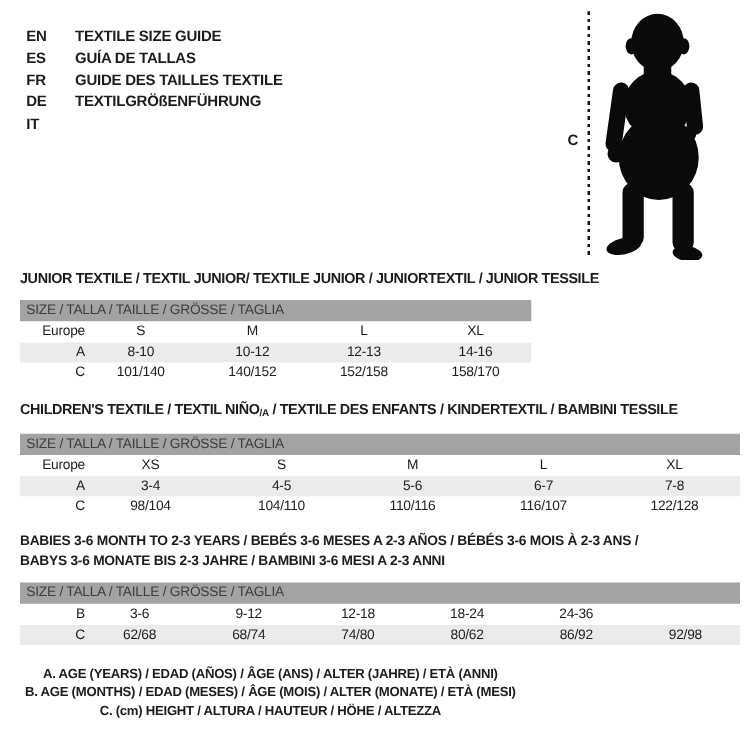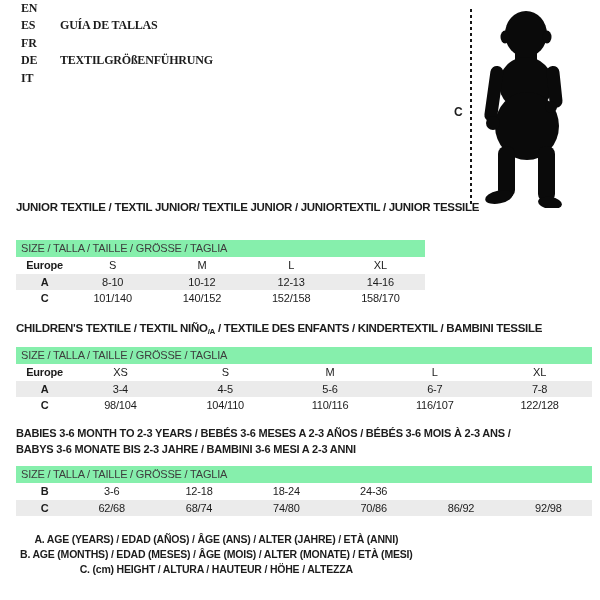--- a/index.html
+++ b/index.html
@@ -21,50 +21,52 @@
   .c-label{position:absolute;left:454px;top:105px;font-size:12px;font-weight:bold;}
   .silhouette{position:absolute;left:481px;top:8px;}
   
   .tbl-title{
     position:absolute;left:16px;font-size:11.5px;font-weight:bold;
     letter-spacing:-0.3px;white-space:nowrap;
   }
   .tbl-title .sub{font-size:8px;vertical-align:-2px;}
   .sizetable{position:absolute;left:16px;}
   .size-bar{
-    height:17px;line-height:17px;background:#86efac;color:#3d3d3d;
+    height:17px;line-height:17px;background:#a3a3a3;color:#3d3d3d;
     font-size:11px;padding-left:5px;letter-spacing:-0.2px;box-sizing:border-box;
   }
   .trow{display:grid;height:16.5px;line-height:16.5px;font-size:11px;letter-spacing:-0.2px;}
   .trow.alt{background:#ebebeb;}
   .cols4{grid-template-columns:52px repeat(4,1fr);}
   .cols5{grid-template-columns:52px repeat(5,1fr);}
   .cols6{grid-template-columns:52px repeat(6,1fr);}
   .cell{text-align:center;overflow:hidden;}
-  .cell.label{text-align:center;padding-left:5px;font-weight:bold;}
+  .cell.label{text-align:right;padding-left:5px;}
   .w1{width:409px;}
   .w2{width:576px;}
   
   .footnotes{position:absolute;left:20px;top:532px;text-align:center;}
   .footnote{font-size:10.5px;font-weight:bold;line-height:14.8px;letter-spacing:-0.2px;white-space:nowrap;}
   .title-line{display:block;line-height:15.5px;font-size:11px;}
 </style>
 </head>
 <body>
 
-<div class="lang-list" style="top:0;font-family:Liberation Serif, serif;">
+<div class="lang-list" style="top:21px;">
   <div class="lang-row">
     <span class="lang-code">EN</span>
+    <span>TEXTILE SIZE GUIDE</span>
   </div>
   <div class="lang-row">
     <span class="lang-code">ES</span>
     <span>GUÍA DE TALLAS</span>
   </div>
   <div class="lang-row">
     <span class="lang-code">FR</span>
+    <span>GUIDE DES TAILLES TEXTILE</span>
   </div>
   <div class="lang-row">
     <span class="lang-code">DE</span>
     <span>TEXTILGRÖßENFÜHRUNG</span>
   </div>
   <div class="lang-row">
     <span class="lang-code">IT</span>
   </div>
 </div>
 
@@ -88,21 +90,21 @@
   <rect x="65" y="58" width="13" height="42" rx="6.5" transform="rotate(-6 71 60)"></rect>
   <circle cx="70" cy="99" r="6"></circle>
 
   <rect x="17" y="138" width="17" height="52" rx="8"></rect>
   <rect x="57" y="138" width="17" height="56" rx="8"></rect>
 
   <ellipse cx="18" cy="189" rx="14" ry="6.5" transform="rotate(-12 18 189)"></ellipse>
   <ellipse cx="69" cy="195" rx="12" ry="6" transform="rotate(8 69 195)"></ellipse>
 </svg>
 
-<div class="tbl-title" style="top:201px;">JUNIOR TEXTILE / TEXTIL JUNIOR/ TEXTILE JUNIOR / JUNIORTEXTIL / JUNIOR TESSILE</div>
+<div class="tbl-title" style="top:217px;">JUNIOR TEXTILE / TEXTIL JUNIOR/ TEXTILE JUNIOR / JUNIORTEXTIL / JUNIOR TESSILE</div>
 <div class="sizetable w1" style="top:240px;">
   <div class="size-bar">SIZE / TALLA / TAILLE / GRÖSSE / TAGLIA</div>
   <div class="trow cols4">
     <div class="cell label">Europe</div>
     <div class="cell">S</div>
     <div class="cell">M</div>
     <div class="cell">L</div>
     <div class="cell">XL</div>
   </div>
   <div class="trow cols4 alt">
@@ -152,30 +154,31 @@
 
 <div class="tbl-title" style="top:426px;letter-spacing:-0.2px;">
   <span class="title-line">BABIES 3-6 MONTH TO 2-3 YEARS / BEBÉS 3-6 MESES A 2-3 AÑOS / BÉBÉS 3-6 MOIS À 2-3 ANS /</span>
   <span class="title-line">BABYS 3-6 MONATE BIS 2-3 JAHRE / BAMBINI 3-6 MESI A 2-3 ANNI</span>
 </div>
 <div class="sizetable w2" style="top:466px;">
   <div class="size-bar">SIZE / TALLA / TAILLE / GRÖSSE / TAGLIA</div>
   <div class="trow cols6">
     <div class="cell label">B</div>
     <div class="cell">3-6</div>
+    <div class="cell">9-12</div>
     <div class="cell">12-18</div>
     <div class="cell">18-24</div>
     <div class="cell">24-36</div>
   </div>
   <div class="trow cols6 alt">
     <div class="cell label">C</div>
     <div class="cell">62/68</div>
     <div class="cell">68/74</div>
     <div class="cell">74/80</div>
-    <div class="cell">70/86</div>
+    <div class="cell">80/62</div>
     <div class="cell">86/92</div>
     <div class="cell">92/98</div>
   </div>
 </div>
 
 <div class="footnotes">
   <div class="footnote">A. AGE (YEARS) / EDAD (AÑOS) / ÂGE (ANS) / ALTER (JAHRE) / ETÀ (ANNI)</div>
   <div class="footnote">B. AGE (MONTHS) / EDAD (MESES) / ÂGE (MOIS) / ALTER (MONATE) / ETÀ (MESI)</div>
   <div class="footnote">C. (cm) HEIGHT / ALTURA / HAUTEUR / HÖHE / ALTEZZA</div>
 </div>

